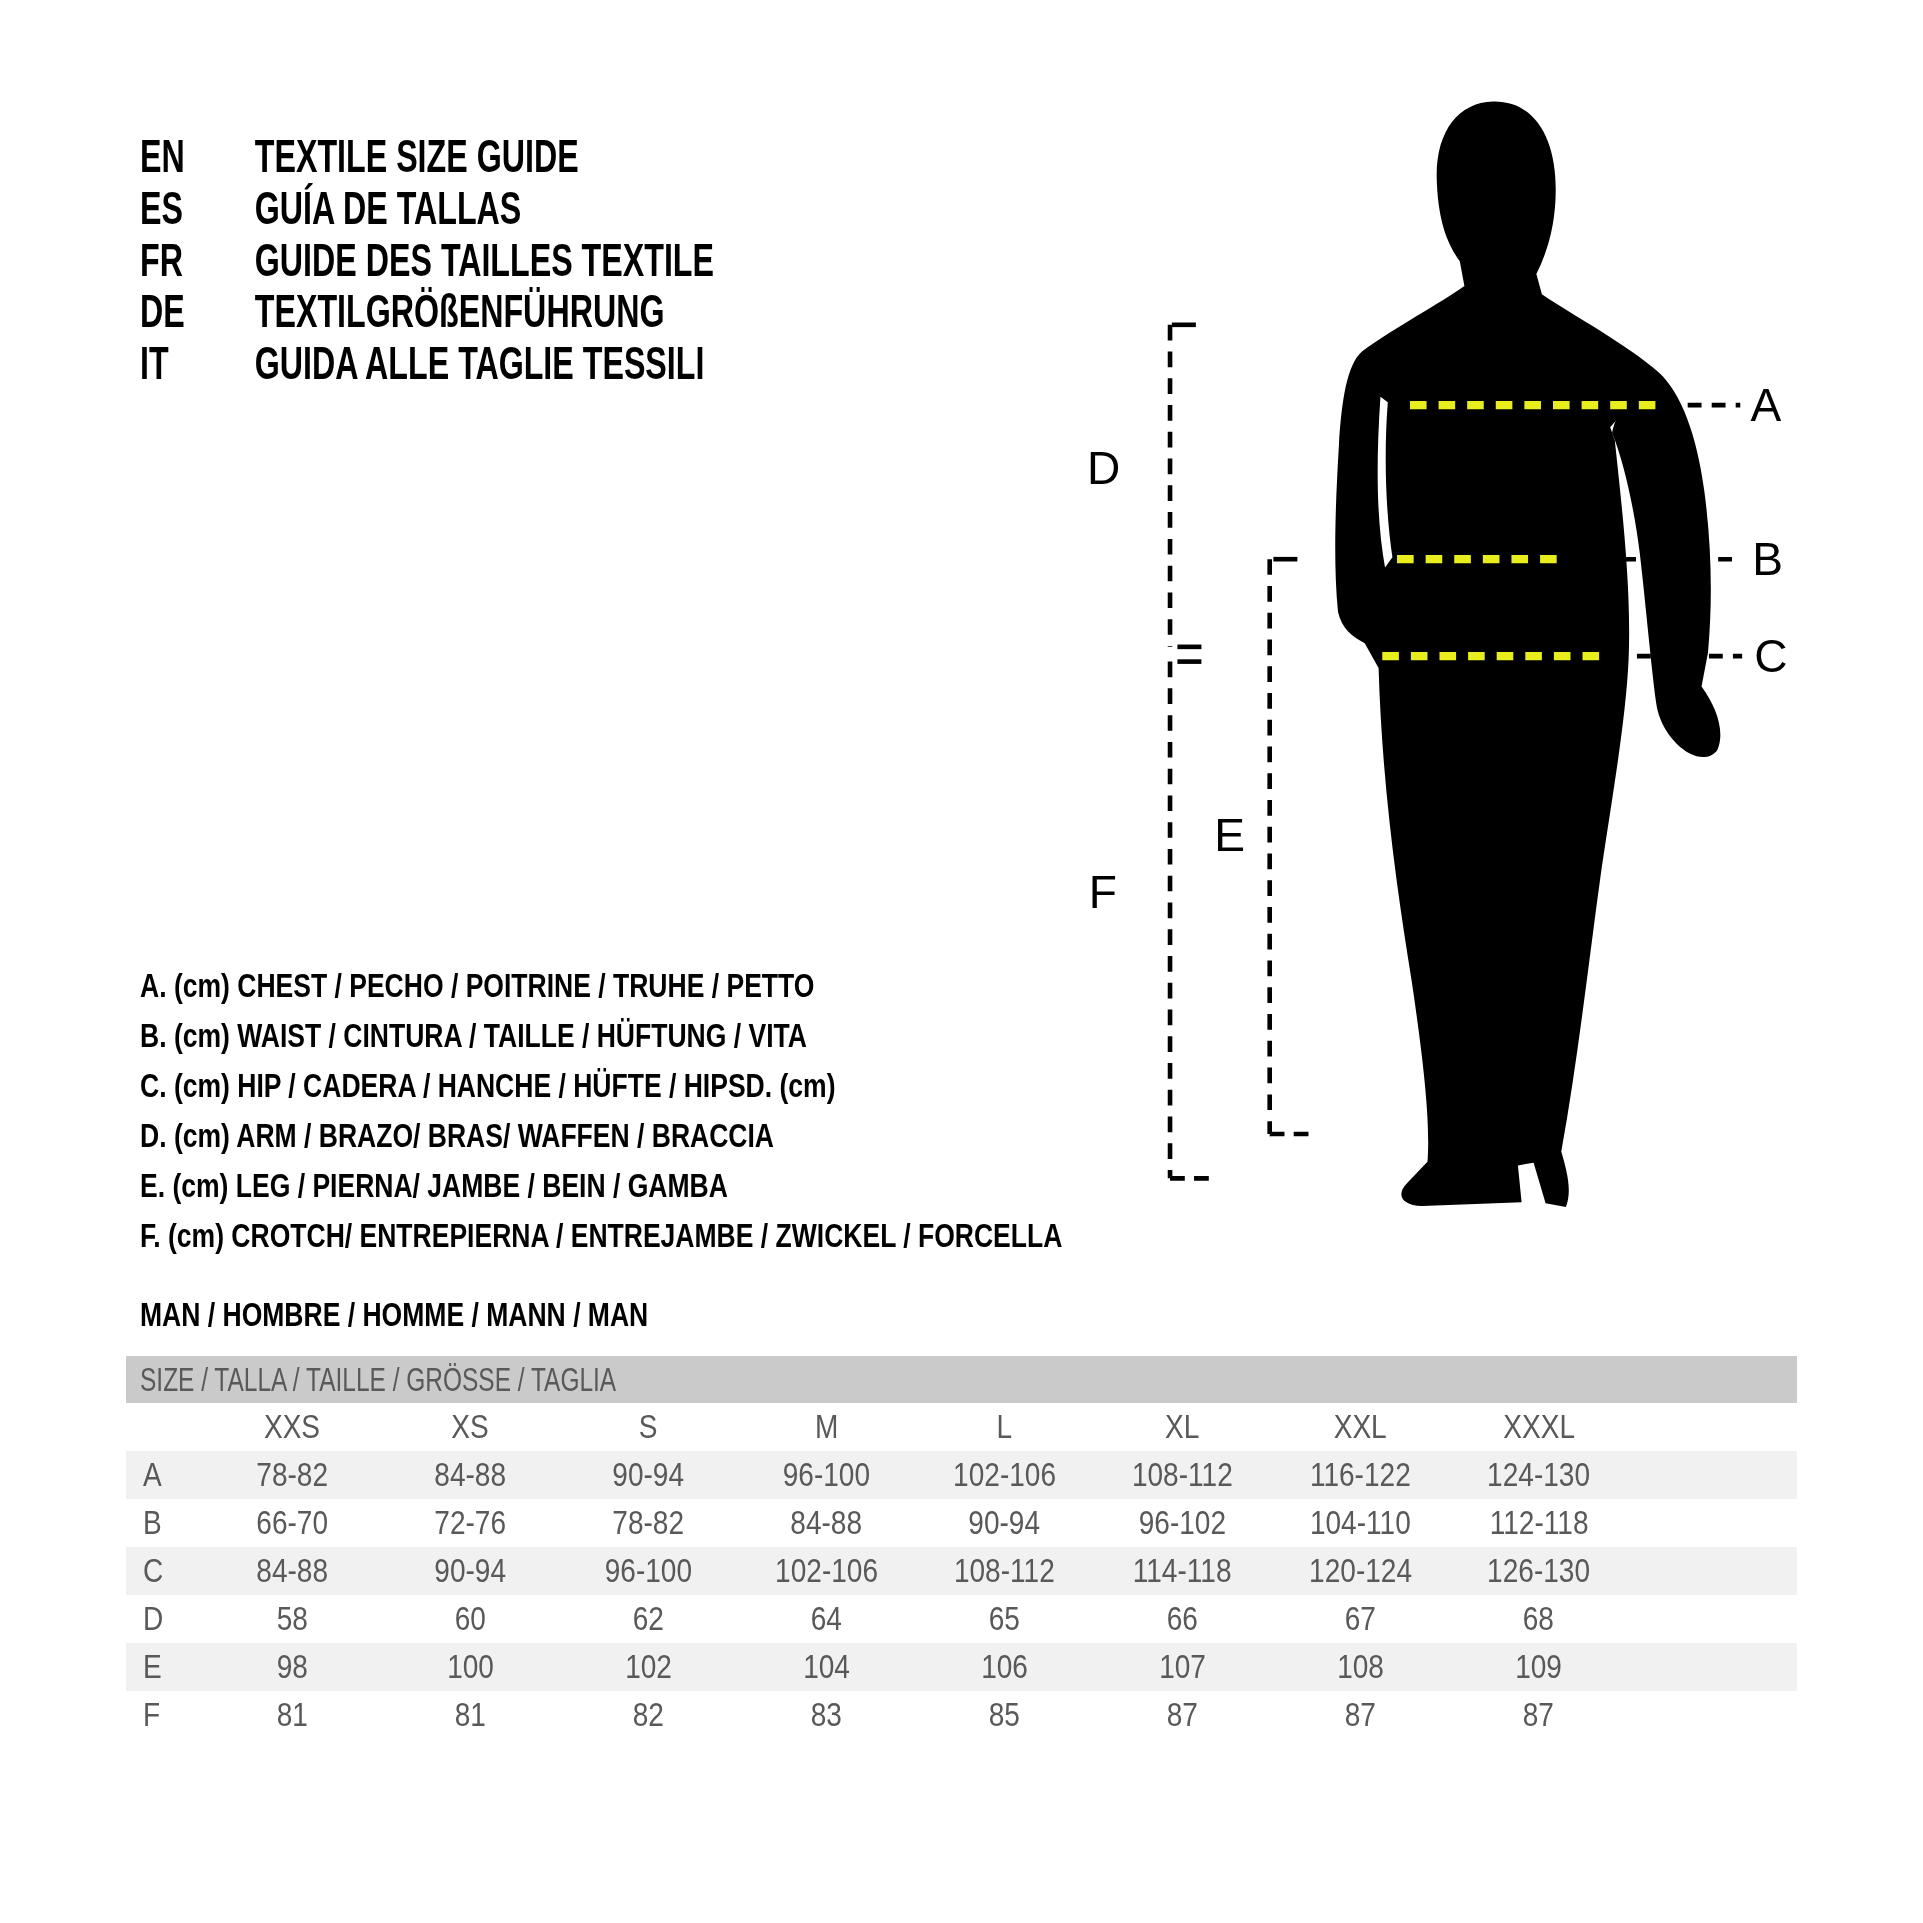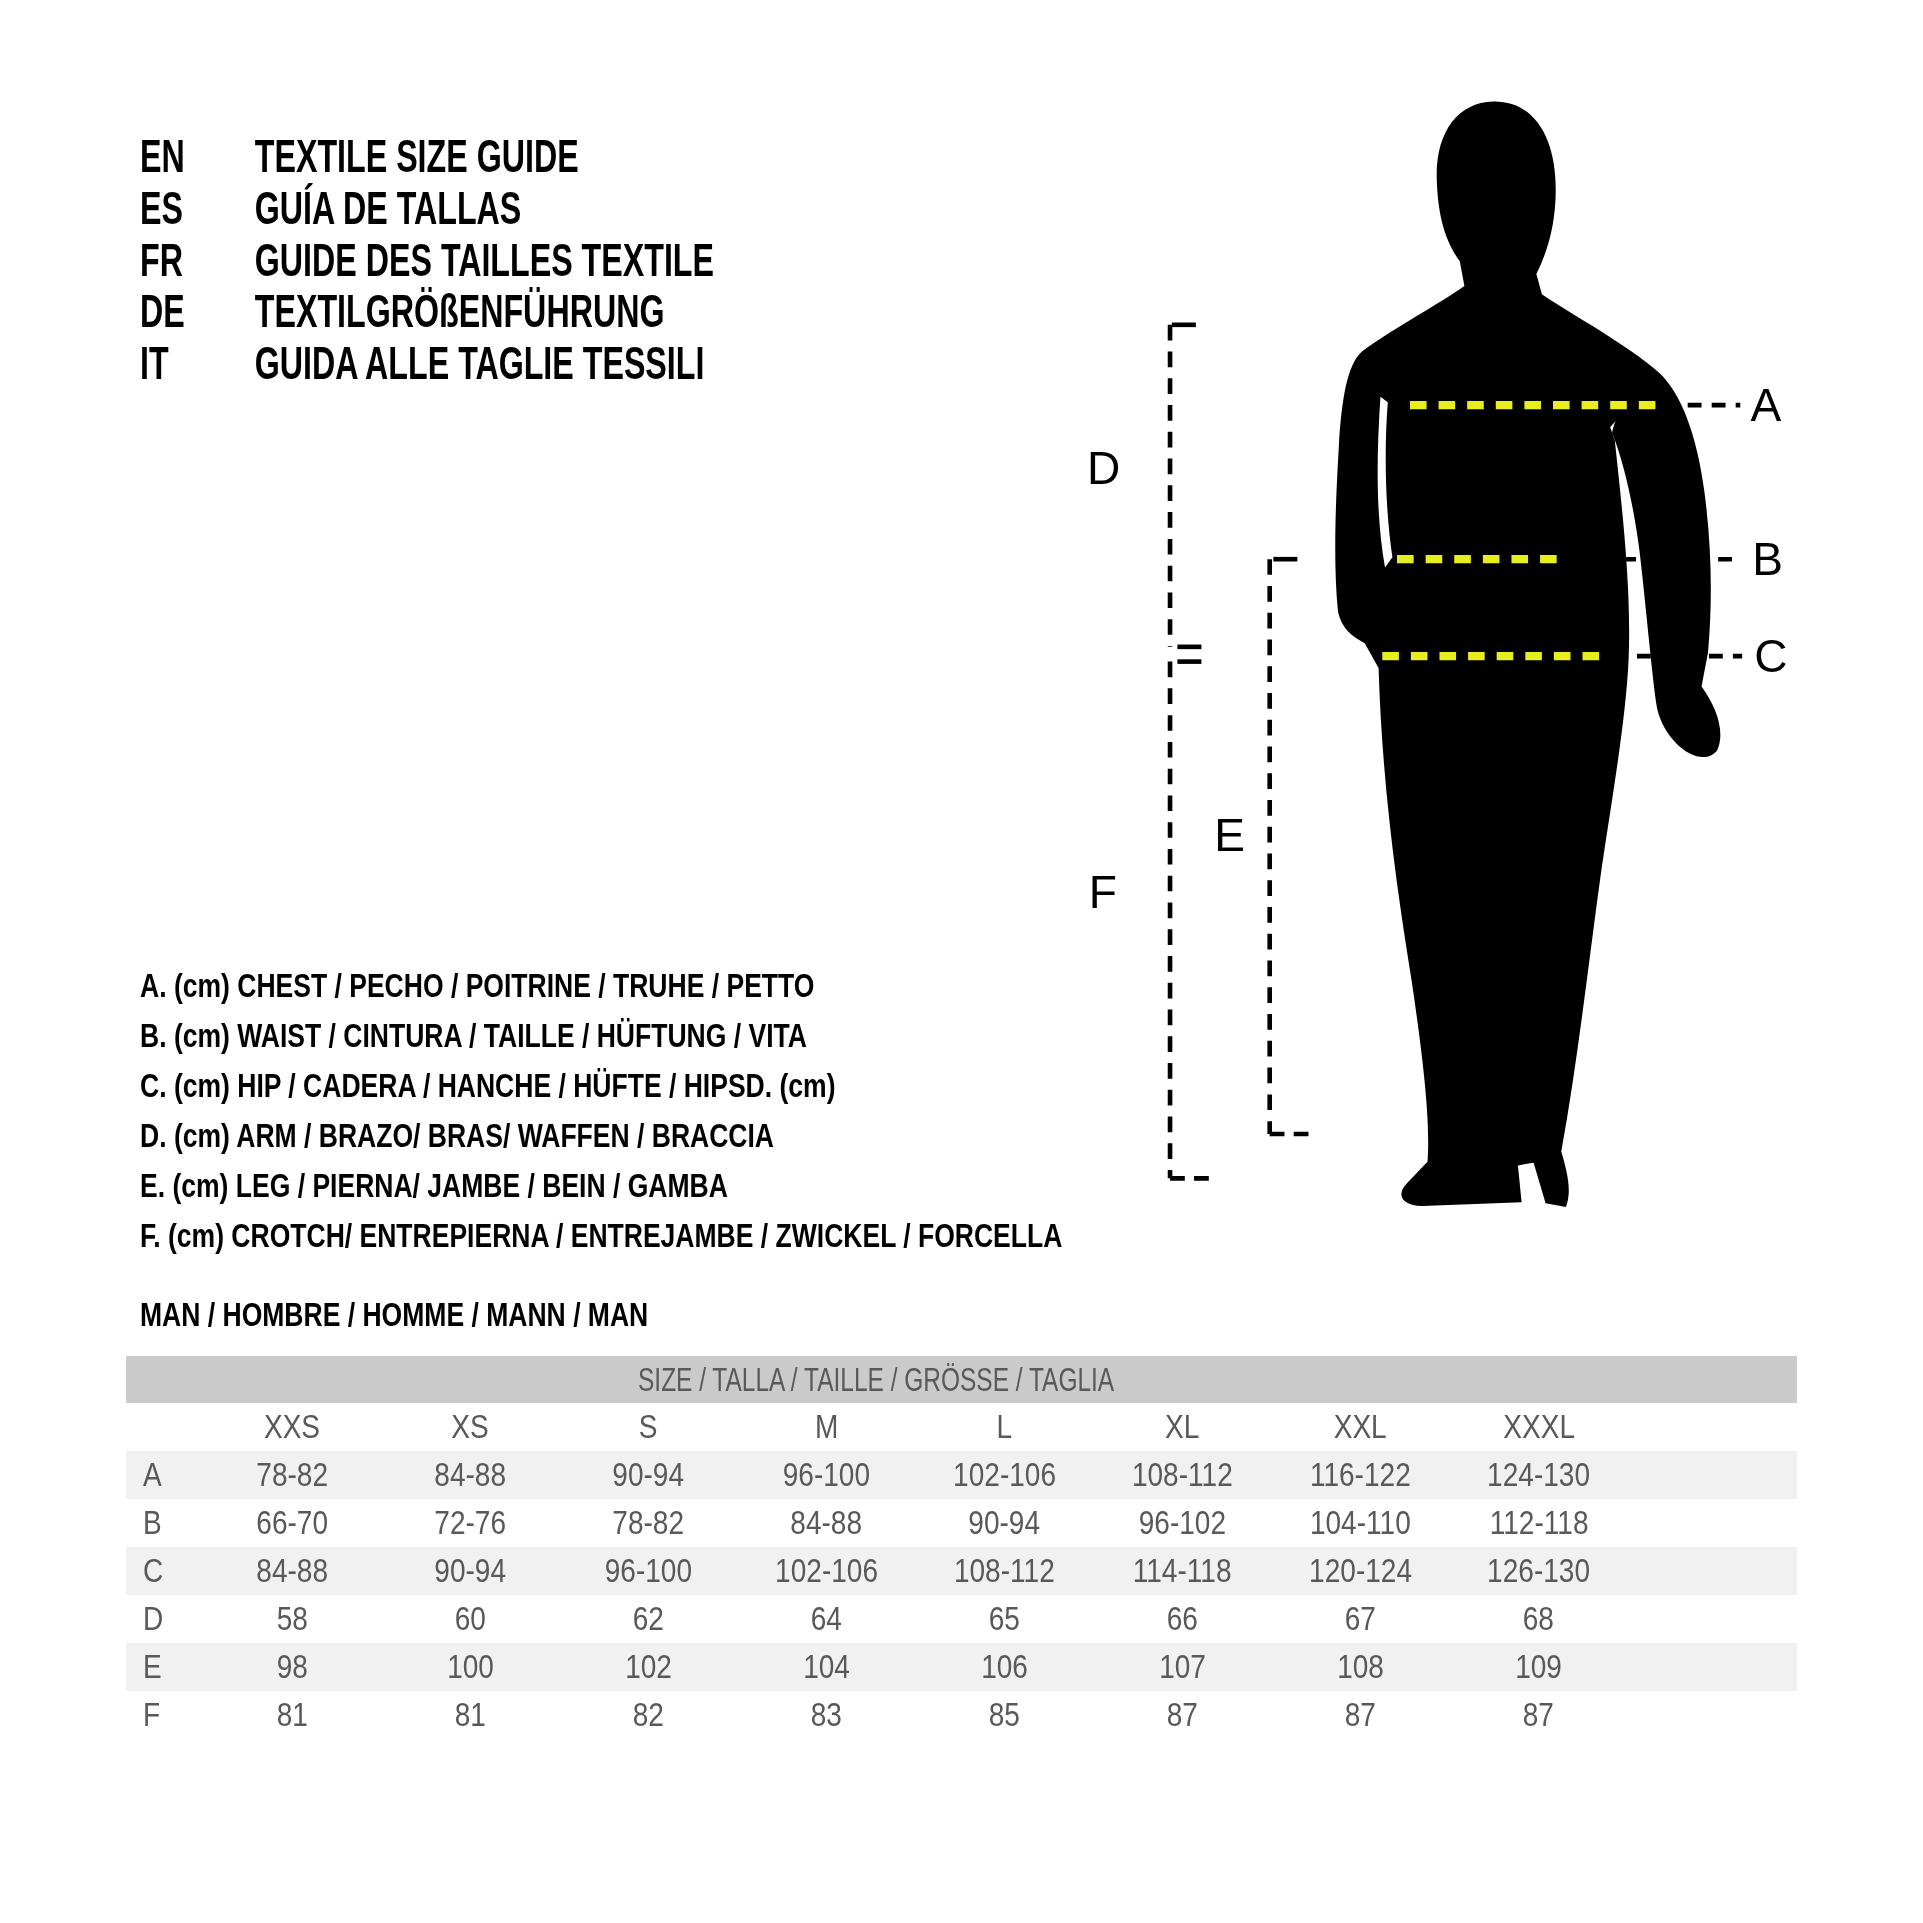--- a/index.html
+++ b/index.html
@@ -17,21 +17,21 @@
         font-size:34px;font-weight:700;line-height:41px;
         transform:scaleX(0.78);transform-origin:0 50%;}
   .man-line{position:absolute;left:140px;top:1294px;white-space:nowrap;
         font-size:34px;font-weight:700;line-height:41px;
         transform:scaleX(0.78);transform-origin:0 50%;}
   
   .fig{position:absolute;left:0;top:0;width:1923px;height:1923px;}
   .marker{font-family:"Liberation Sans", sans-serif;font-size:50px;fill:#000;}
   
   .table-wrap{position:absolute;left:126px;top:1356px;width:1671px;}
-  .bar{height:47px;background:#cacaca;display:flex;align-items:center;justify-content:center;}
+  .bar{height:47px;background:#cacaca;display:flex;align-items:center;}
   .bar span{display:inline-block;margin-left:14px;white-space:nowrap;
         font-size:34px;font-weight:400;color:#58595b;
         transform:scaleX(0.72);transform-origin:0 50%;}
   table.sg{border-collapse:collapse;width:1671px;table-layout:fixed;}
   table.sg td,table.sg th{height:48px;padding:0;font-weight:400;
         font-size:33px;color:#58595b;text-align:center;vertical-align:middle;}
   table.sg .lblcell{text-align:left;padding-left:16.6px;}
   table.sg tr.stripe{background:#f1f1f1;}
   .cnd{display:inline-block;transform:scaleX(0.85);transform-origin:50% 50%;white-space:nowrap;}
   .cndl{display:inline-block;transform:scaleX(0.85);transform-origin:0 50%;white-space:nowrap;}

